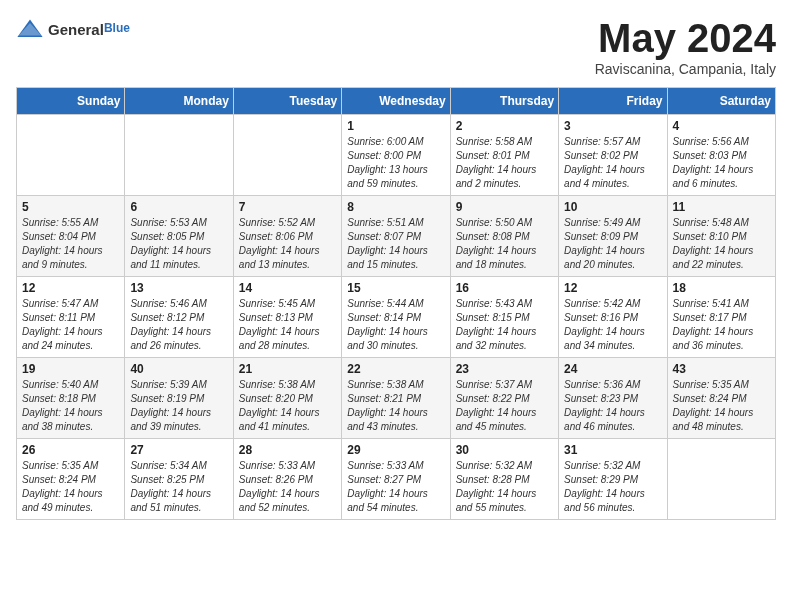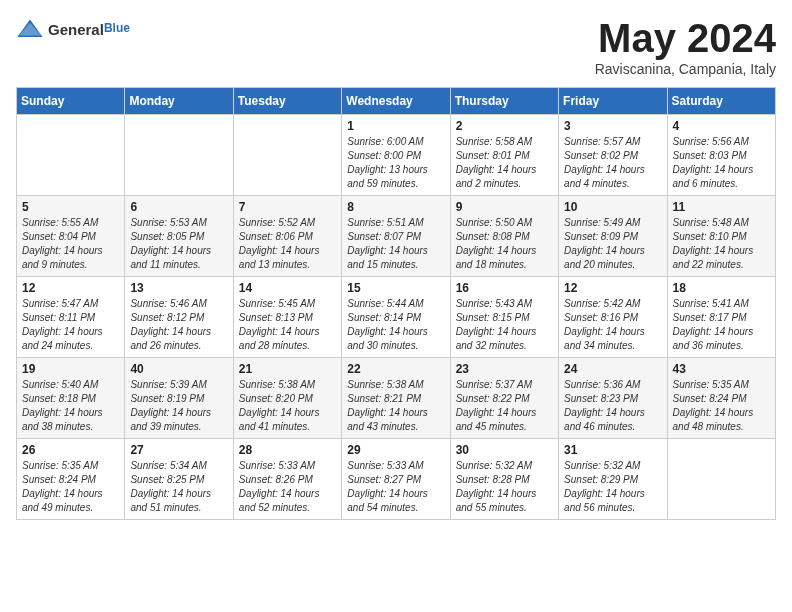--- a/index.html
+++ b/index.html
@@ -55,21 +55,21 @@
     }
     .calendar {
       width: 100%;
       border-collapse: collapse;
       font-size: 11px;
     }
     .calendar thead tr th {
       background-color: #2a6ebb;
       color: #fff;
       padding: 6px 4px;
-      text-align: left;
+      text-align: right;
       font-size: 12px;
       font-weight: bold;
       border: 1px solid #ccc;
     }
     .calendar tbody tr td {
       border: 1px solid #ccc;
       vertical-align: top;
       padding: 4px 5px;
       width: calc(100% / 7);
       min-height: 80px;

